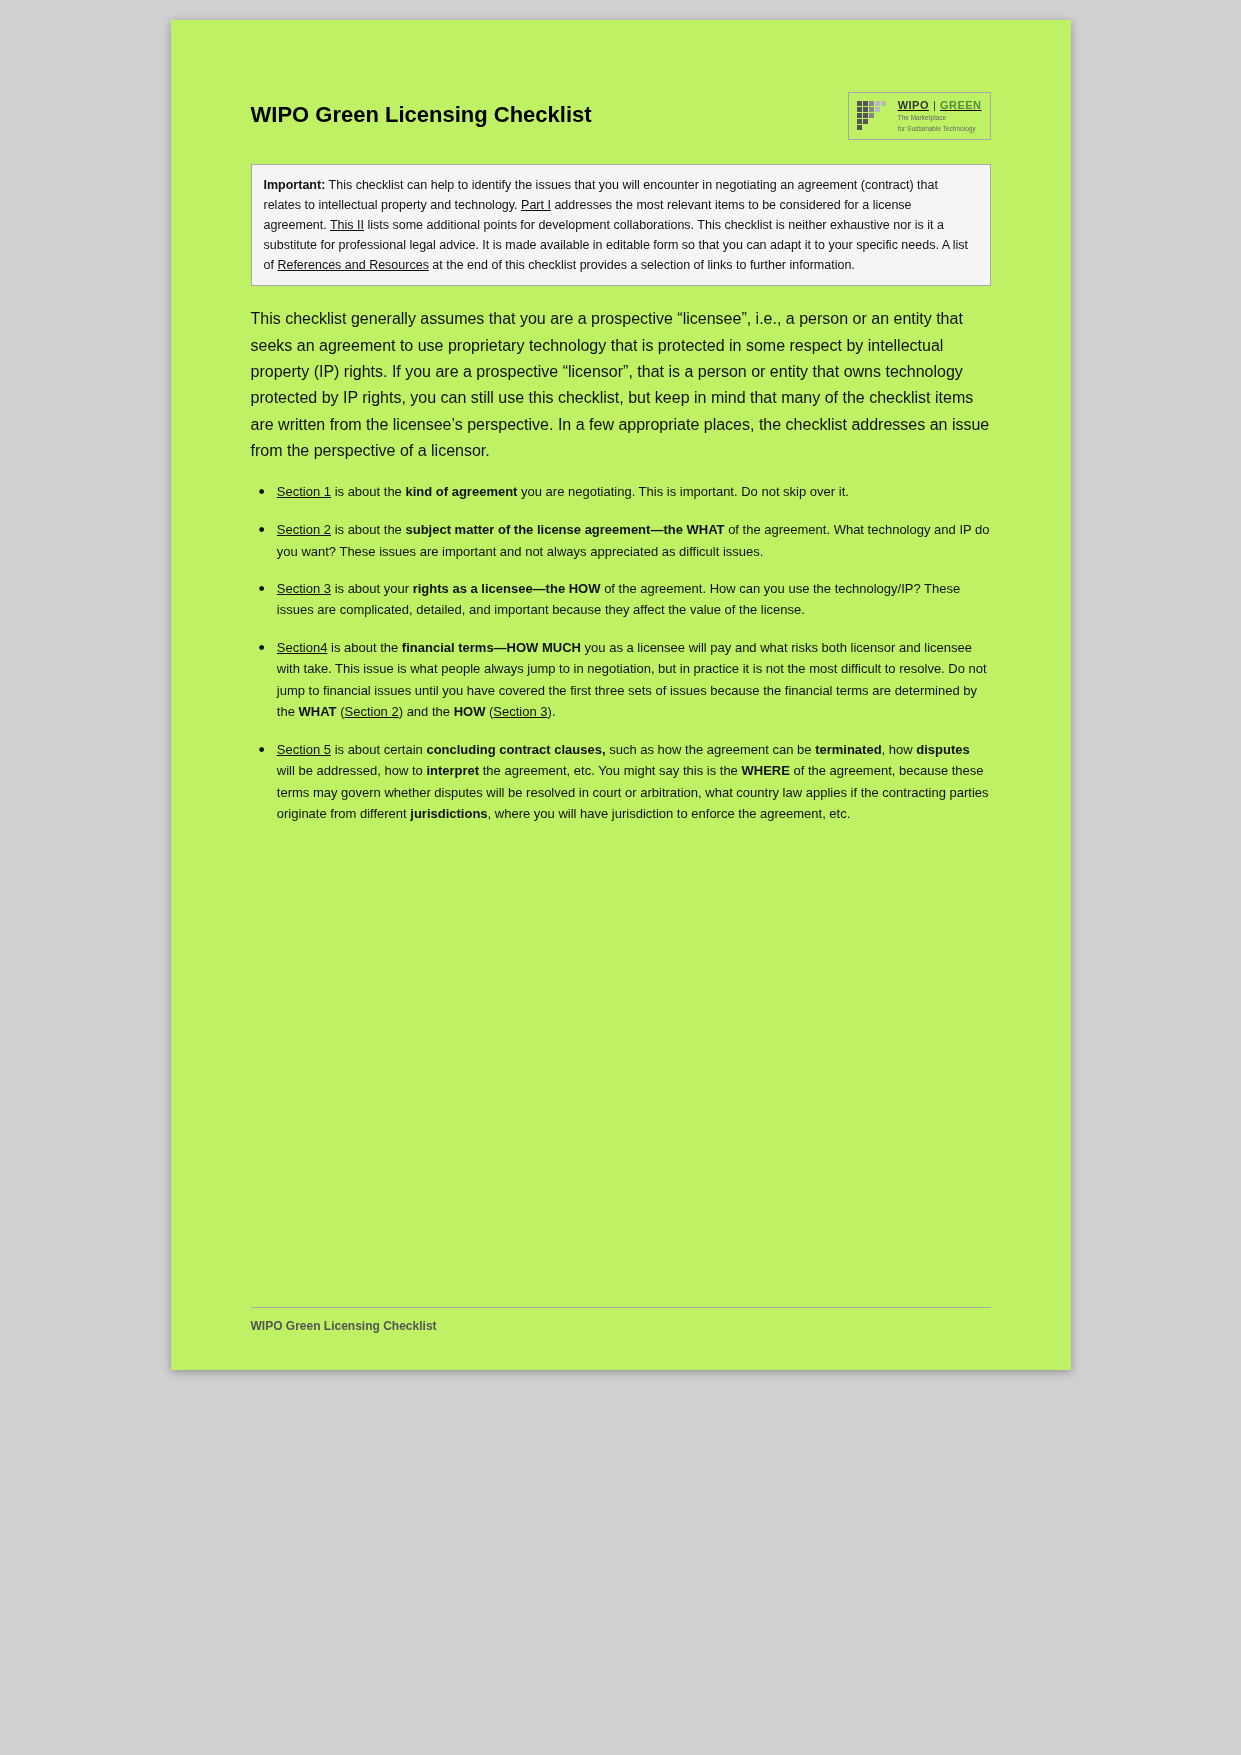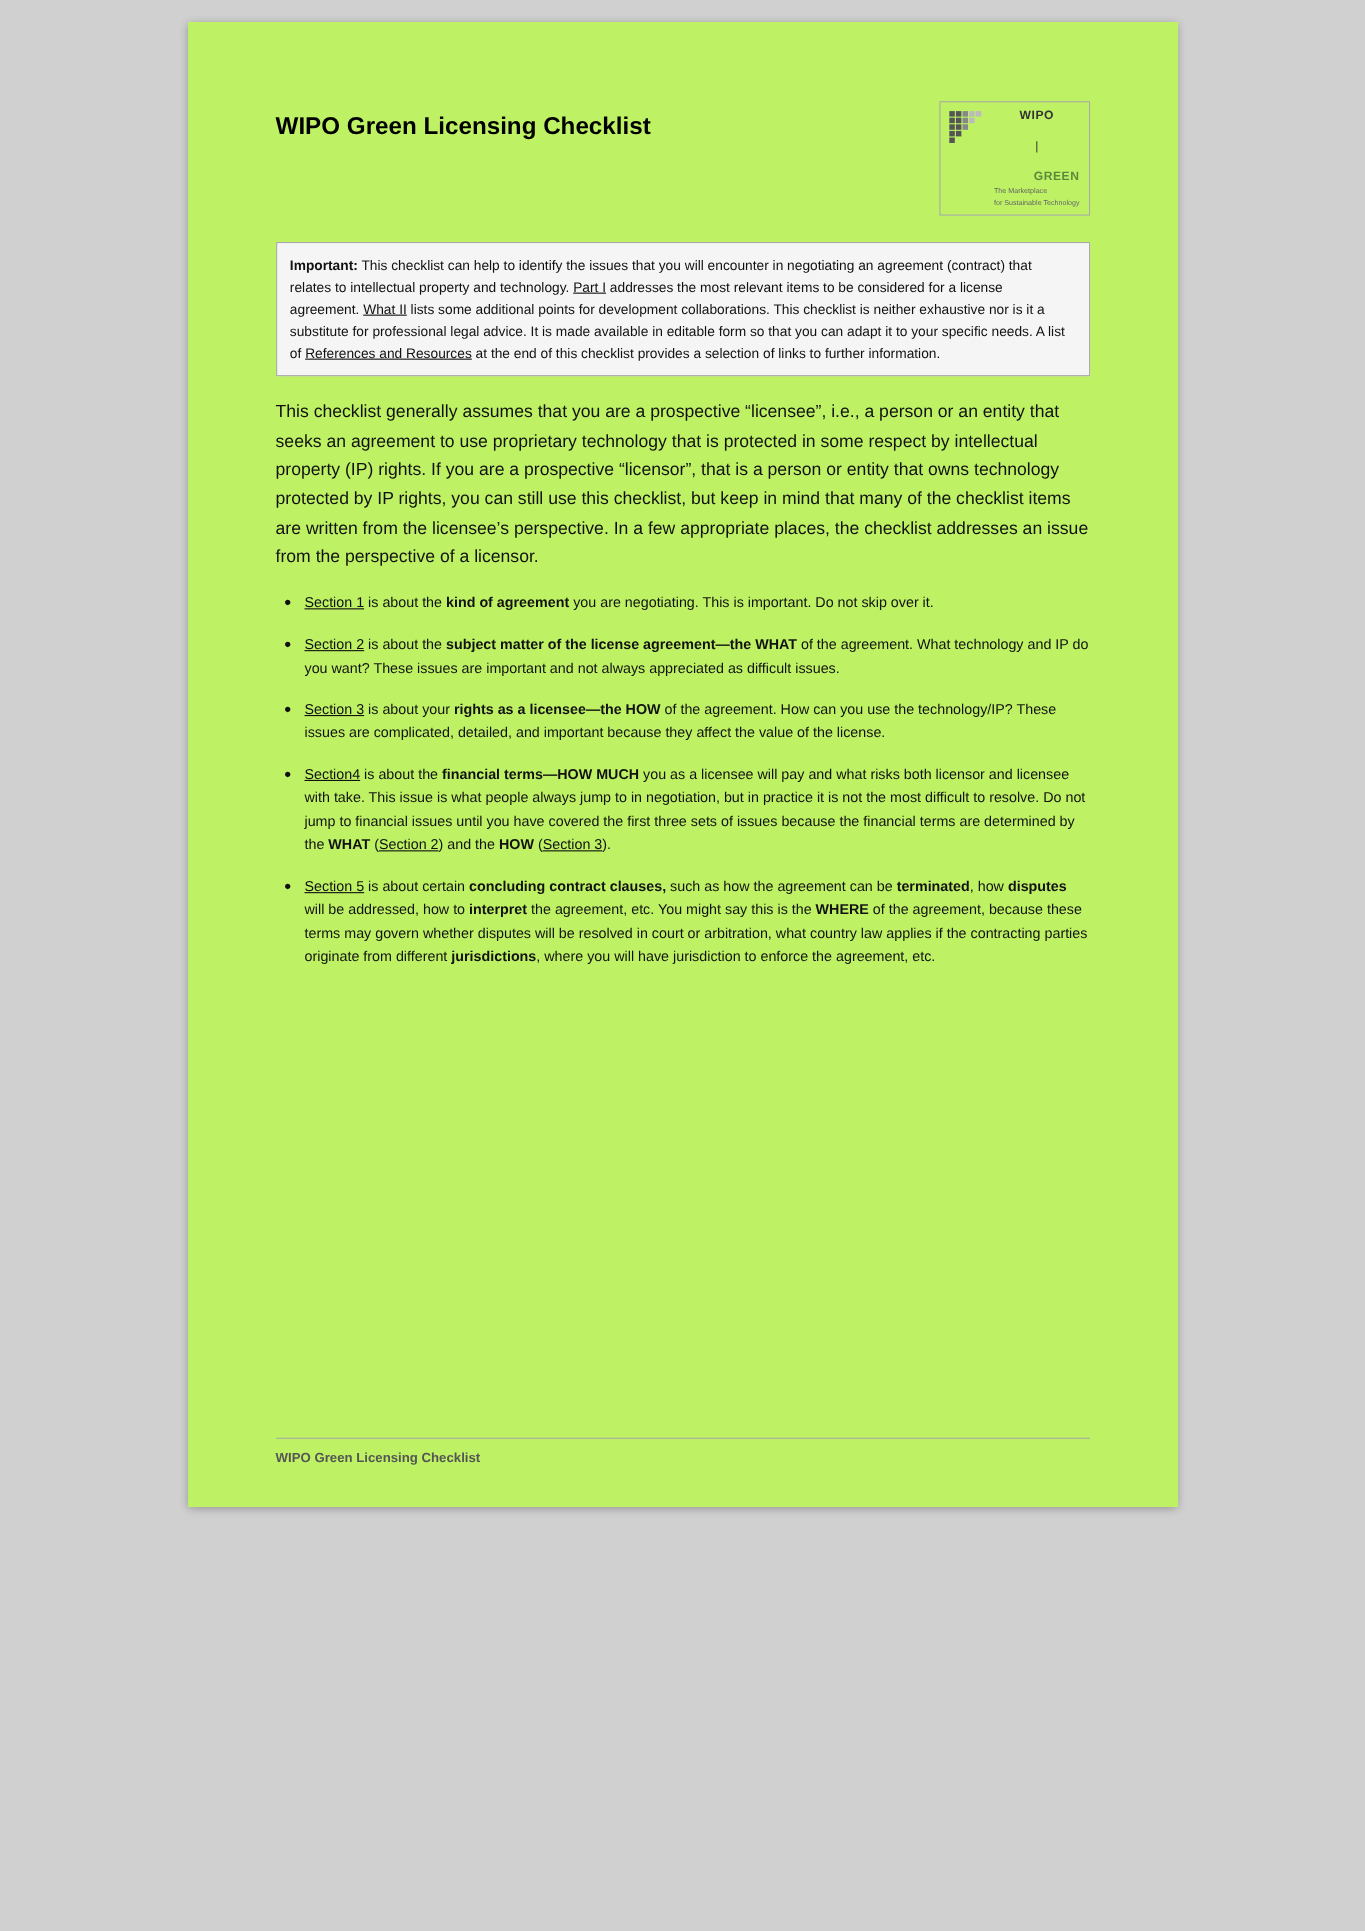--- a/index.html
+++ b/index.html
@@ -44,43 +44,42 @@
     .logo-badge {
       border: 1px solid #aaa;
       padding: 6px 8px;
       display: inline-flex;
       flex-direction: column;
       align-items: flex-start;
     }
 
     .logo-row {
       display: flex;
-      flex-direction: column;
       align-items: center;
-      gap: 16px;
+      gap: 4px;
+      text-decoration: underline;
     }
 
     .logo-wipo-text {
       font-size: 11px;
       font-weight: bold;
       color: #333;
       letter-spacing: 0.5px;
     }
 
     .logo-separator {
       font-size: 11px;
       color: #333;
     }
 
     .logo-green-text {
       font-size: 11px;
       font-weight: bold;
       color: #5a8a3c;
       letter-spacing: 0.5px;
-      margin-left: 36px;
     }
 
     .logo-sub-text {
       font-size: 6.5px;
       color: #666;
       line-height: 1.4;
       margin-top: 2px;
     }
 
     .logo-icon-grid {
@@ -245,21 +244,21 @@
         </div>
       </div>
     </div>
   </div>
 
 
   <div class="important-box">
     <span>
       <span class="bold">Important:</span> This checklist can help to identify the issues that you will encounter in negotiating an agreement (contract) that relates to intellectual property and technology.
       <span class="underline">Part I</span> addresses the most relevant items to be considered for a license agreement.
-      <span class="underline">What II</span> lists some additional points for development collaborations. This checklist is neither exhaustive nor is it a substitute for professional legal advice. It is made available in editable form so that you can adapt it to your specific needs. A list of
+      <span class="underline">This II</span> lists some additional points for development collaborations. This checklist is neither exhaustive nor is it a substitute for professional legal advice. It is made available in editable form so that you can adapt it to your specific needs. A list of
       <span class="underline">References and Resources</span> at the end of this checklist provides a selection of links to further information.
     </span>
   </div>
 
   <p class="body-text">
     This checklist generally assumes that you are a prospective “licensee”, i.e., a person or an entity that seeks an agreement to use proprietary technology that is protected in some respect by intellectual property (IP) rights. If you are a prospective “licensor”, that is a person or entity that owns technology protected by IP rights, you can still use this checklist, but keep in mind that many of the checklist items are written from the licensee’s perspective. In a few appropriate places, the checklist addresses an issue from the perspective of a licensor.
   </p>
 
 
   <ul class="bullet-list">

